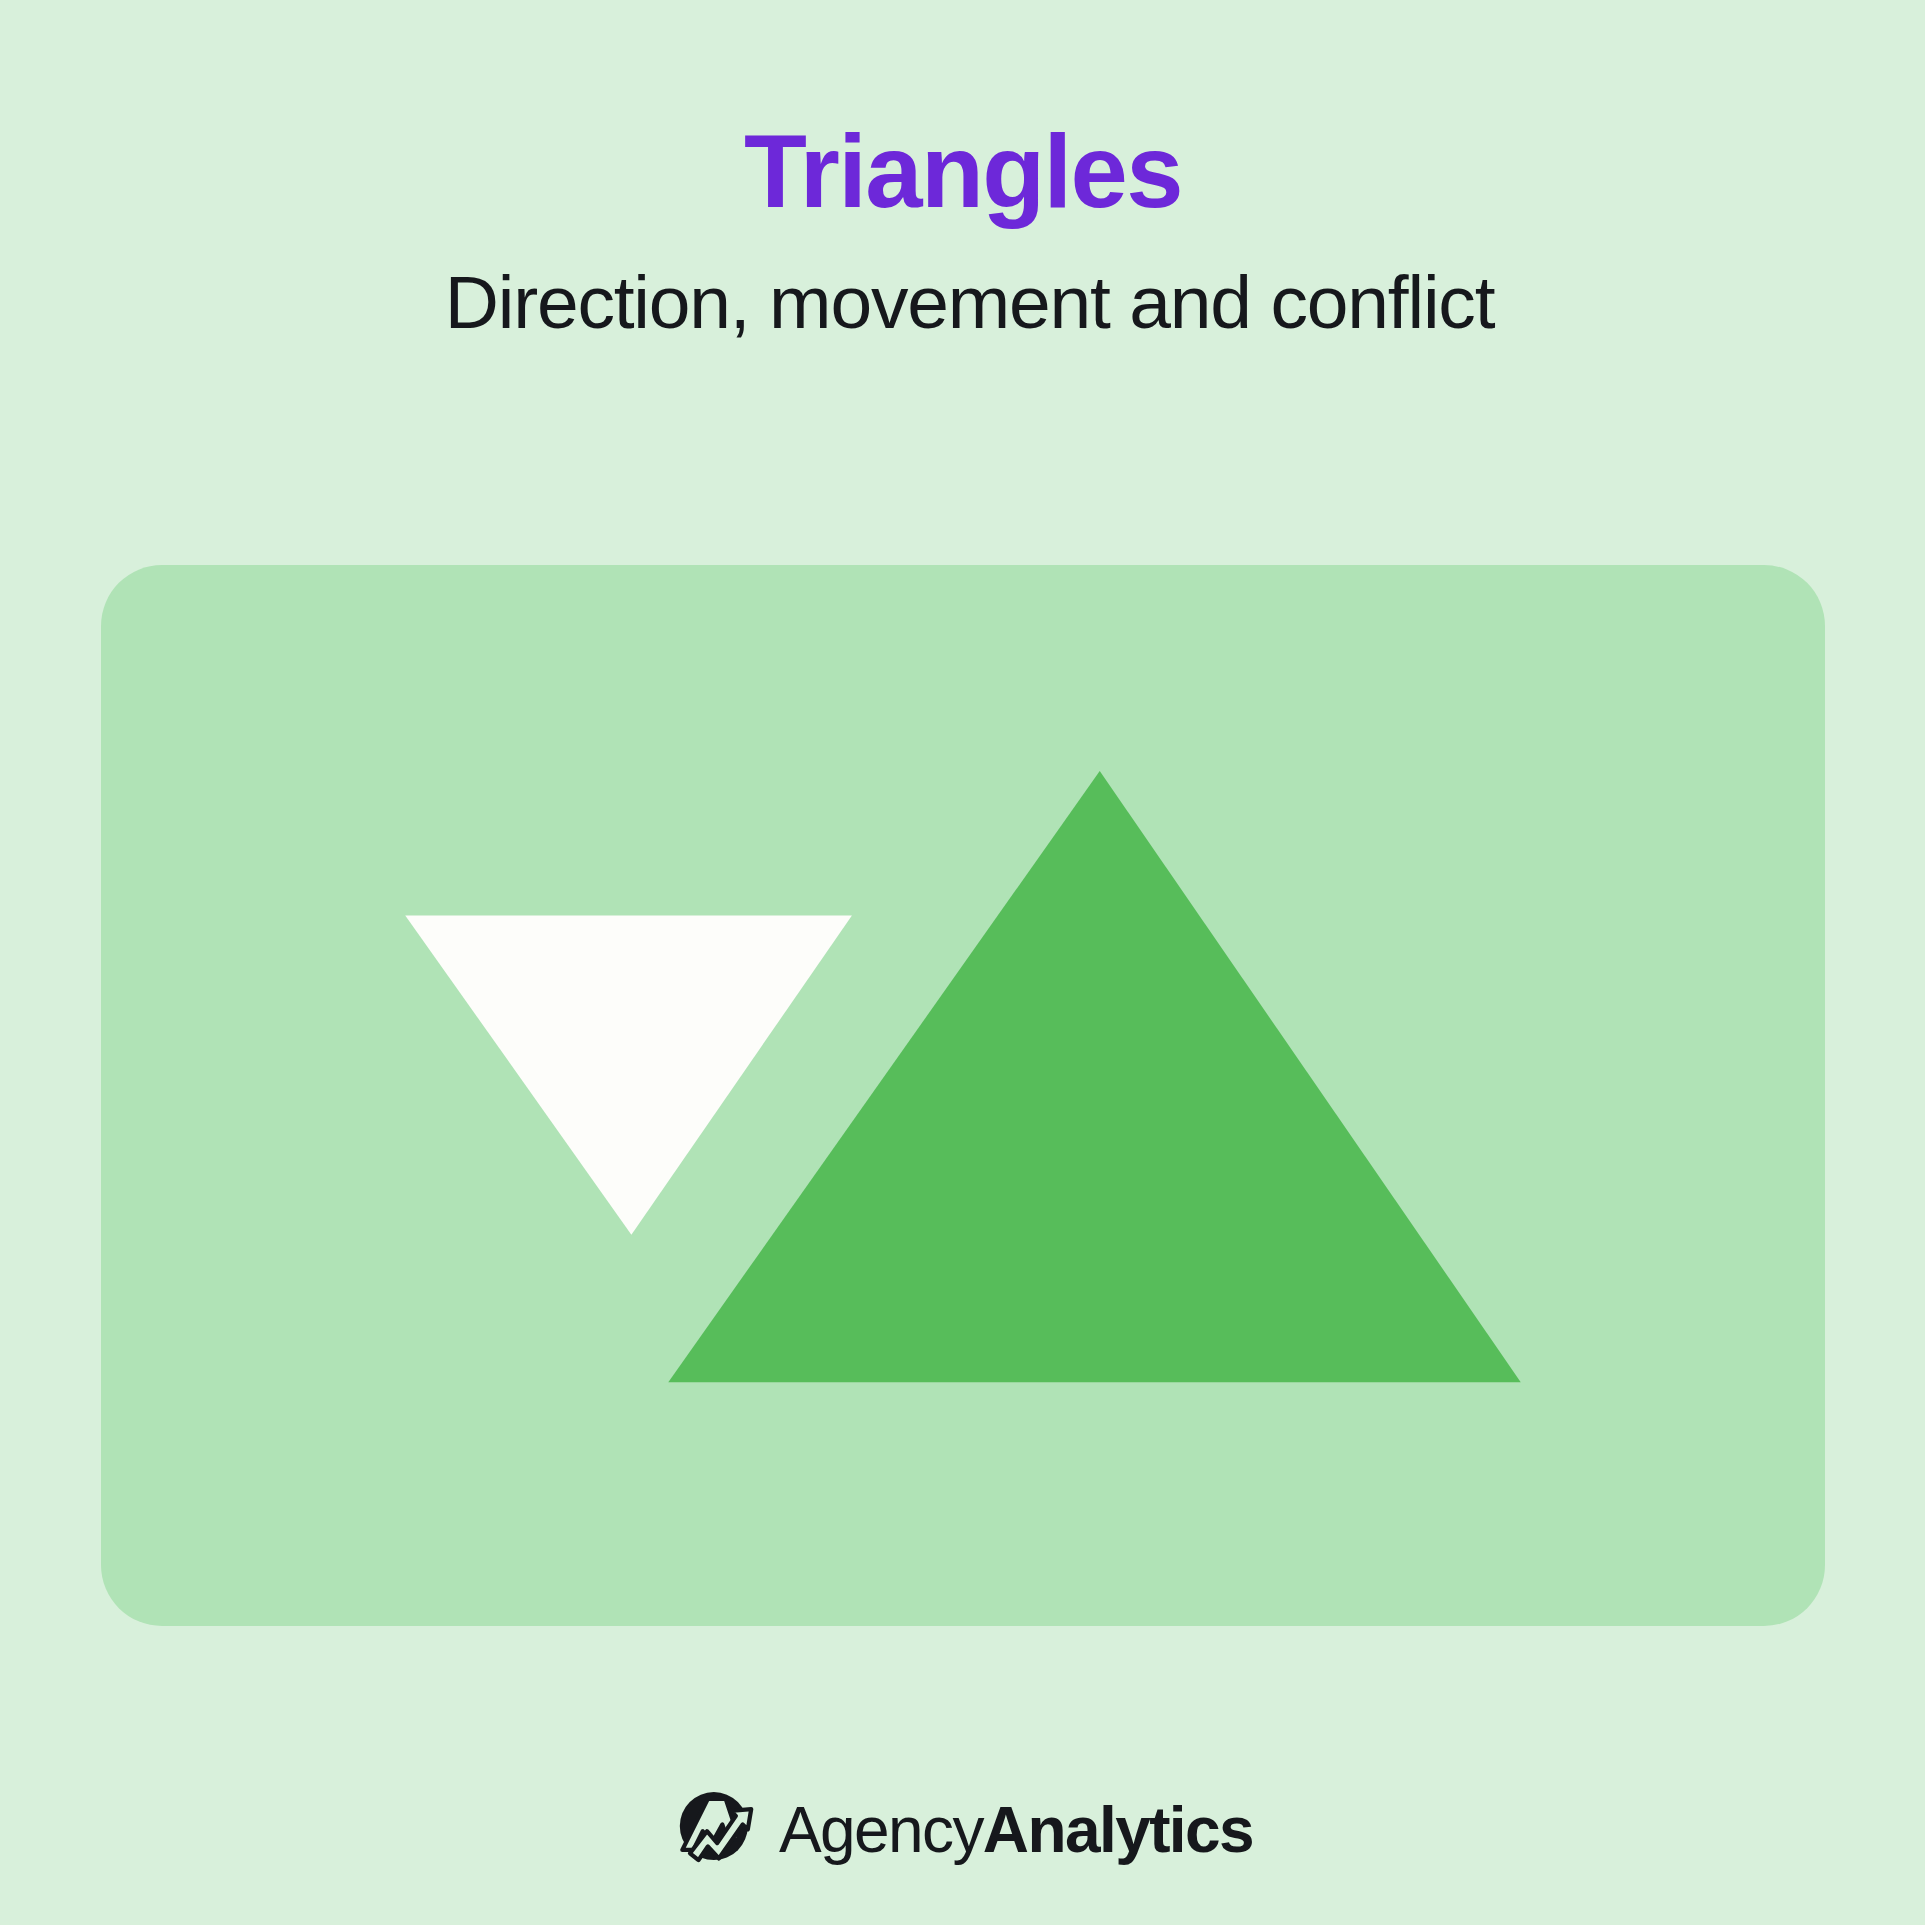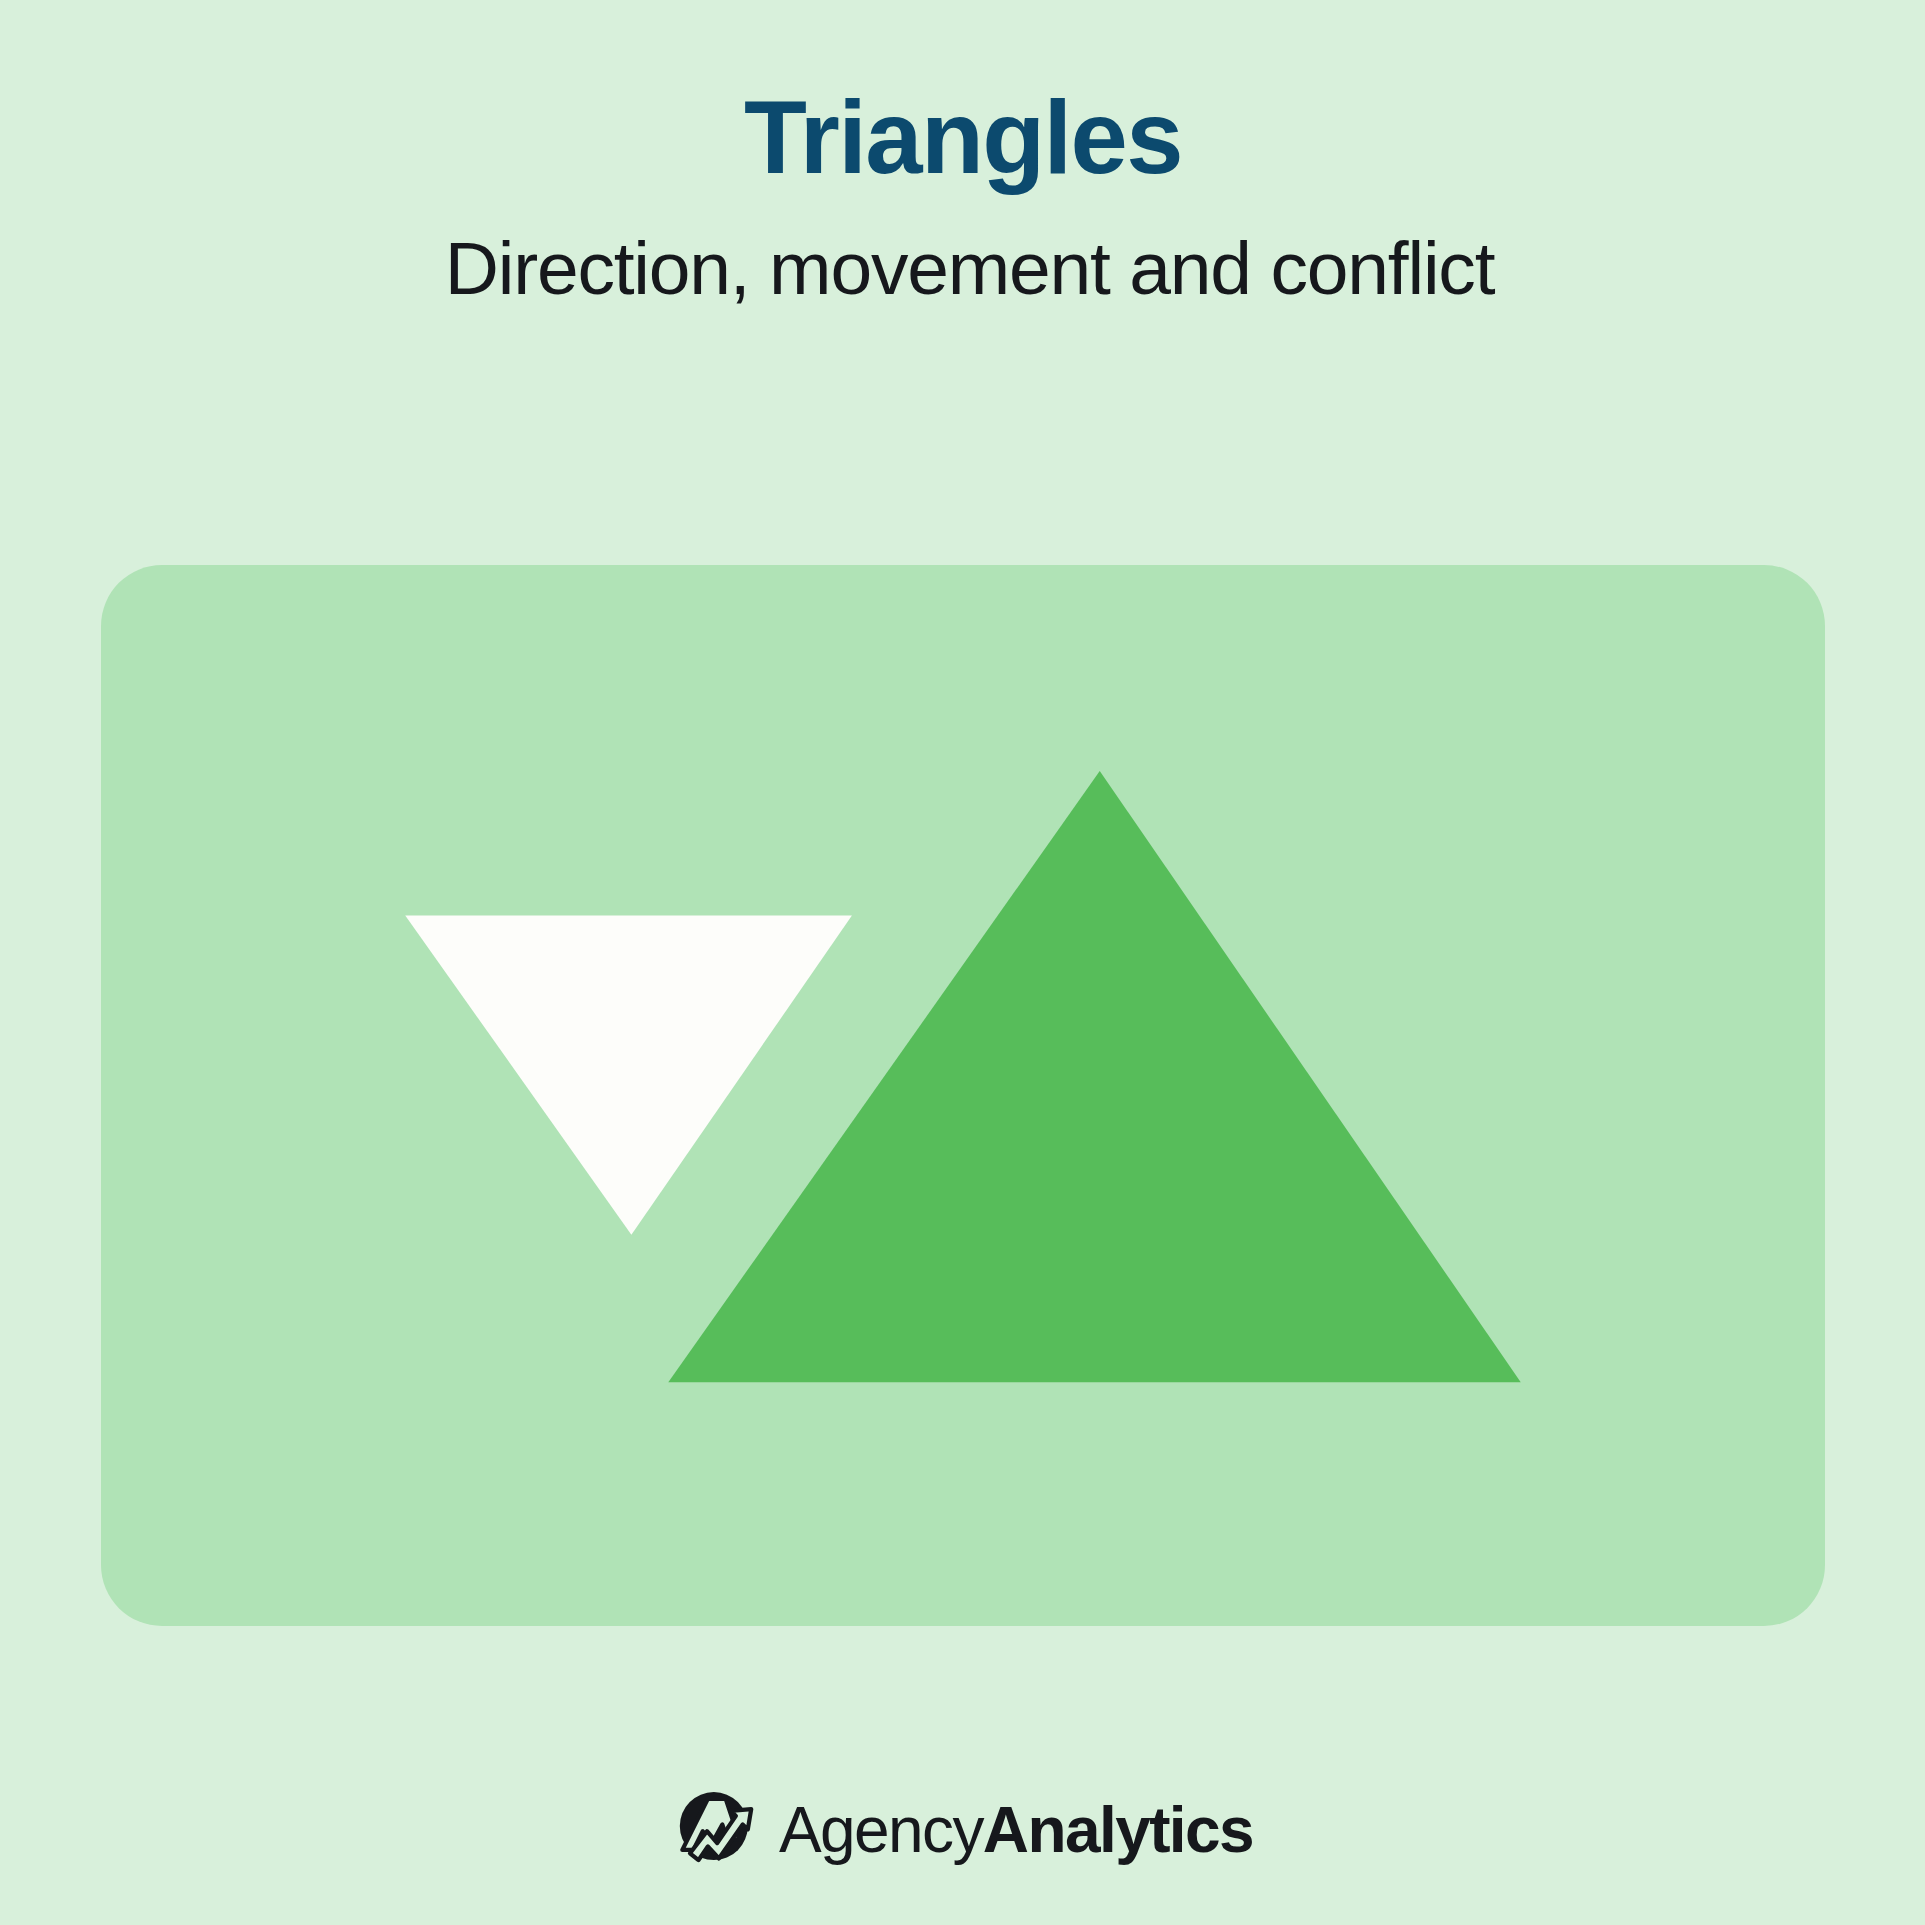--- a/index.html
+++ b/index.html
@@ -32,22 +32,22 @@
     width: 1926px;
     text-align: center;
   }
 
   .poster-title {
     font-family: "Liberation Sans", sans-serif;
     font-weight: 700;
     font-size: 103px;
     line-height: 1;
     letter-spacing: -1.6px;
-    color: #0c4a6e;
-    margin-top: 86px;
+    color: #6d28d9;
+    margin-top: 120px;
   }
 
   .poster-subtitle {
     font-family: "Liberation Sans", sans-serif;
     font-weight: 400;
     font-size: 75px;
     line-height: 1;
     letter-spacing: -1.2px;
     color: #16181c;
     margin-top: 42px;

